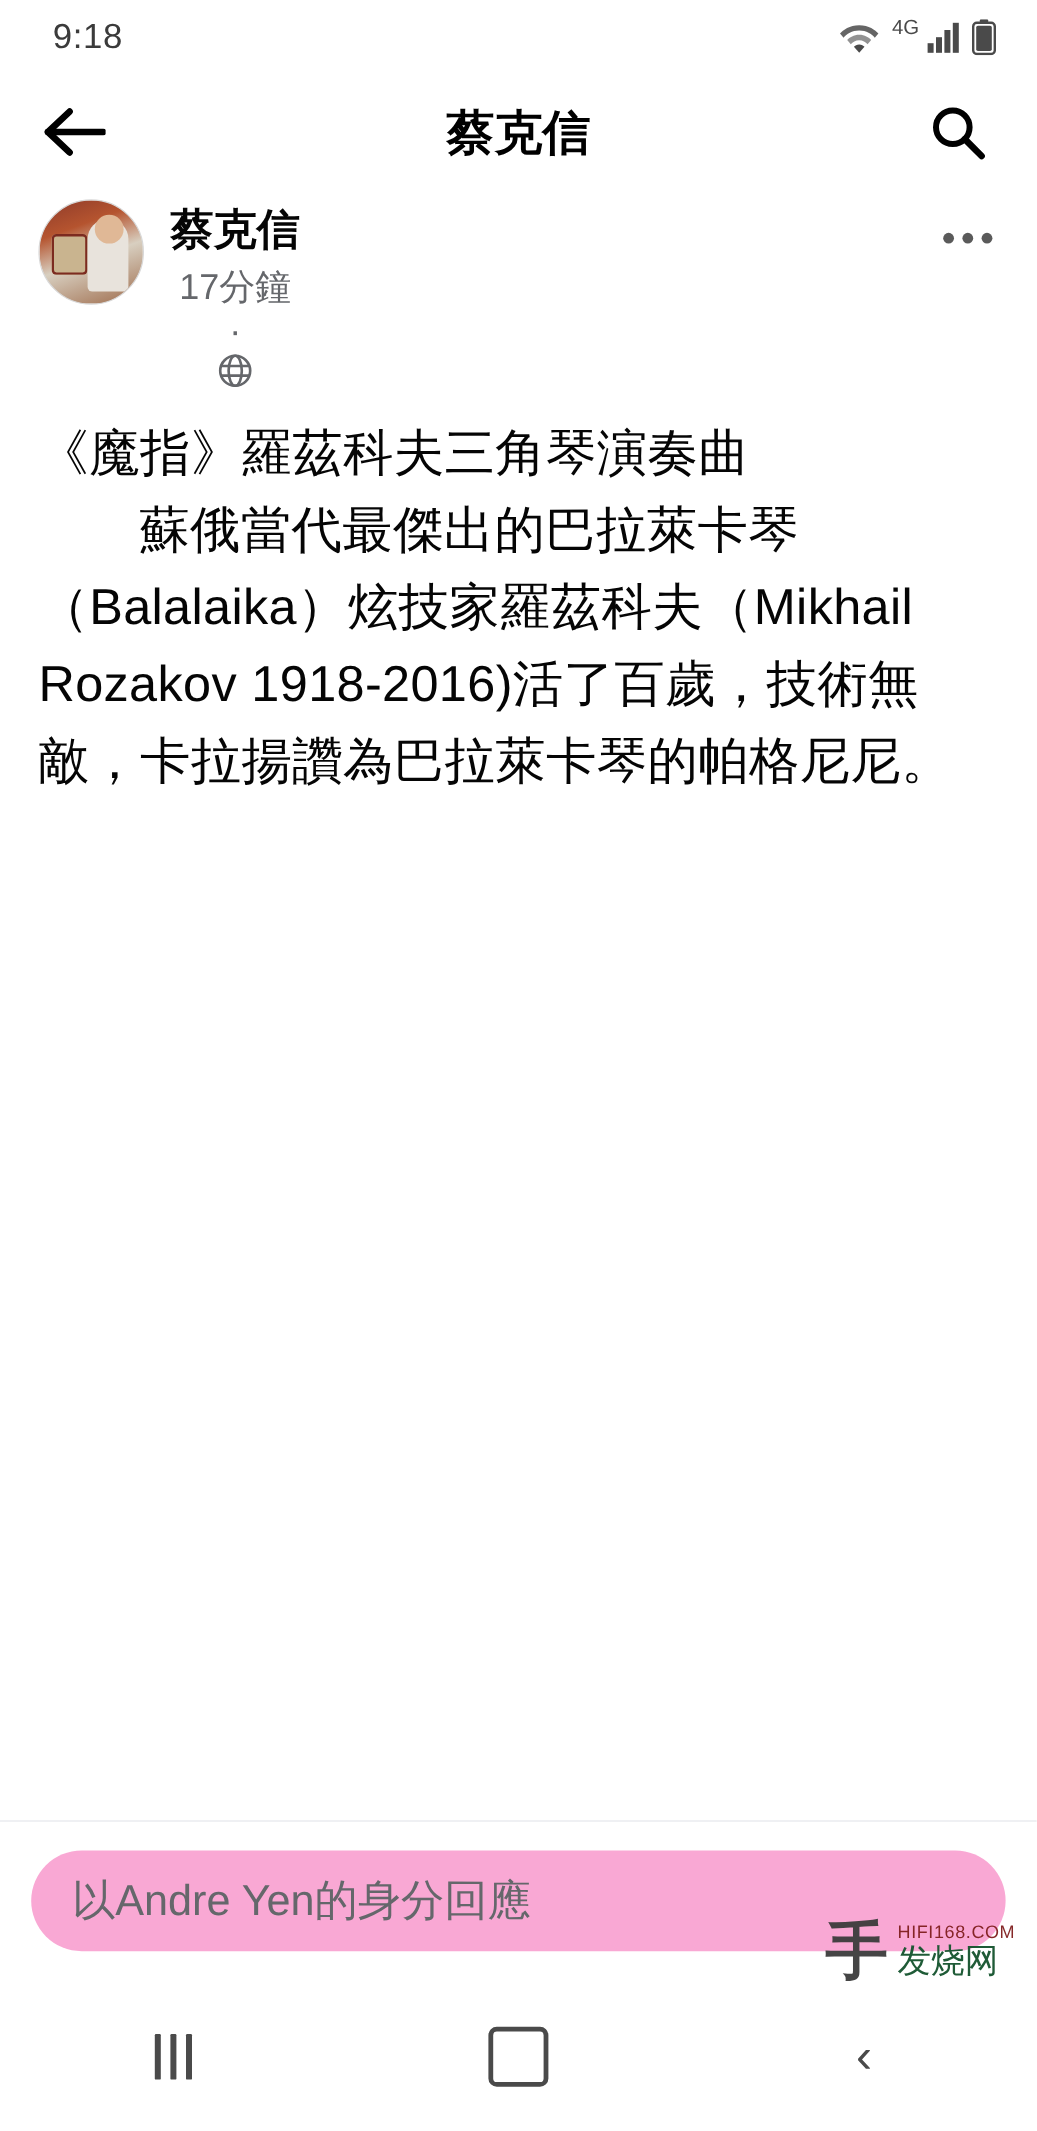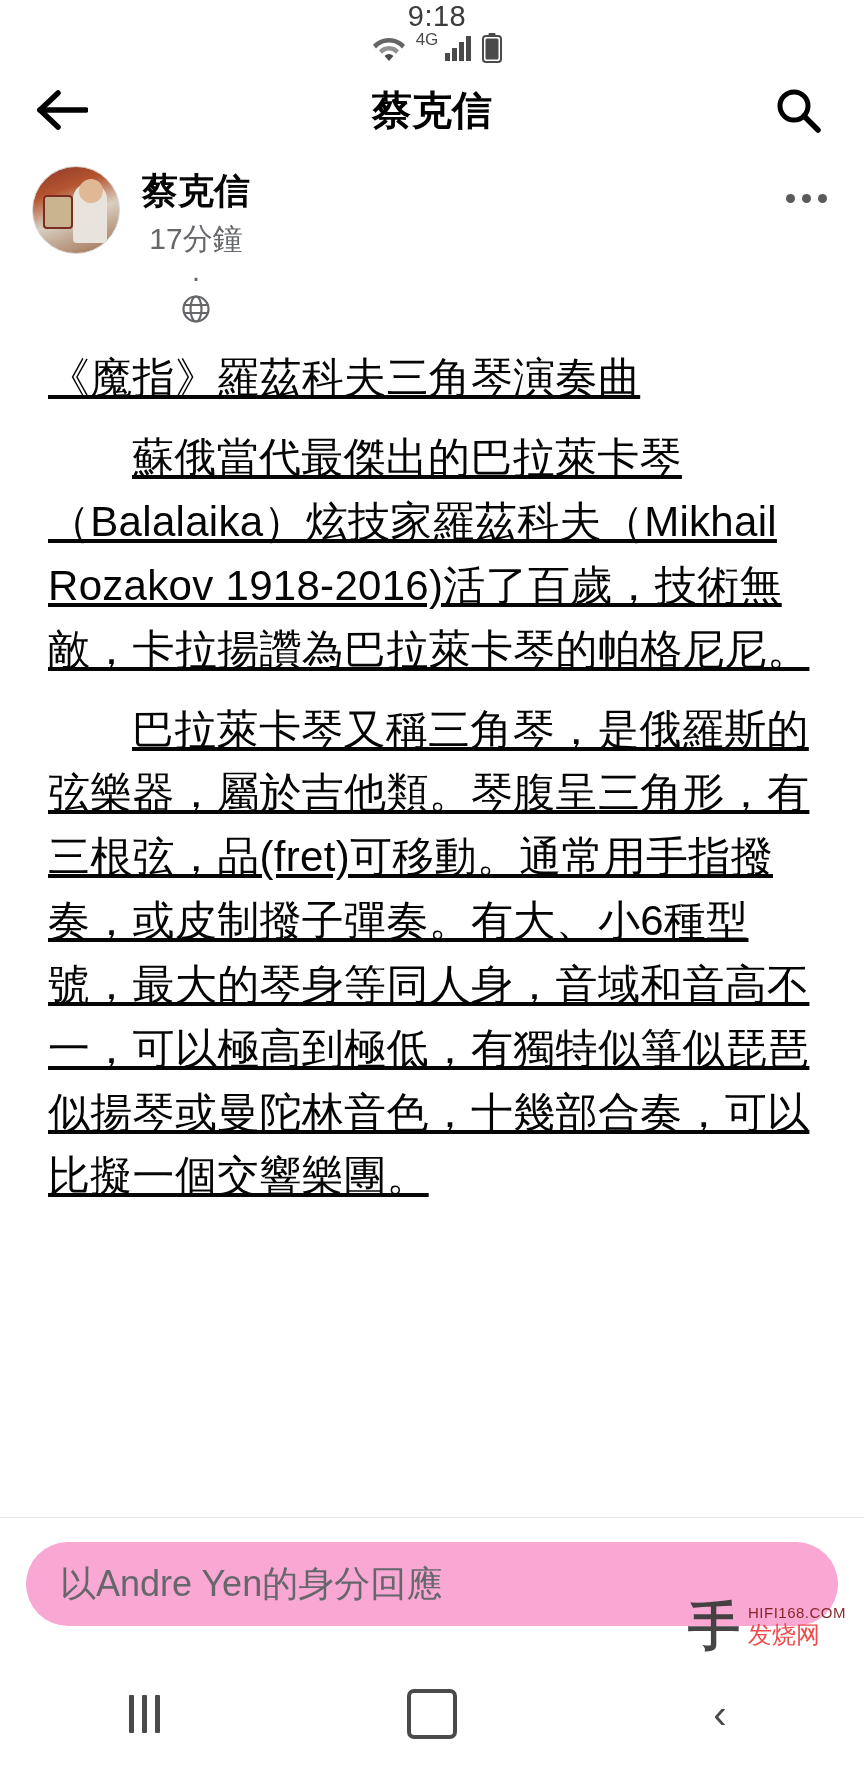--- a/index.html
+++ b/index.html
@@ -17,21 +17,20 @@
   }
 
   
   .status-bar {
     height: 62px;
     display: flex;
     align-items: center;
     justify-content: space-between;
     padding: 0 34px 0 44px;
     box-sizing: border-box;
-    flex-direction: column;
   }
   .status-clock {
     font-size: 29px;
     color: #3b3b3b;
     letter-spacing: 0.5px;
   }
   .status-icons {
     display: flex;
     align-items: center;
     gap: 10px;
@@ -181,22 +180,21 @@
   .post-body {
     margin-top: 22px;
     padding: 0 10px;
     font-size: 42px;
     line-height: 1.52;
     color: #050505;
     letter-spacing: 0.3px;
     word-break: break-word;
   }
   .post-body p {
-    margin: 16px;
-    text-decoration: underline;
+    margin: 0;
   }
   .indent {
     text-indent: 2em;
   }
 
   
   .composer-wrap {
     position: absolute;
     left: 0;
     right: 0;
@@ -284,22 +282,22 @@
     display: flex;
     flex-direction: column;
     line-height: 1.1;
   }
   .wm-top {
     font-size: 15px;
     color: #7f1d1d;
     letter-spacing: 0.5px;
   }
   .wm-bottom {
-    font-size: 24px;
-    color: #ef4444;
+    font-size: 28px;
+    color: #14532d;
   }
 </style>
 </head>
 <body>
 
 <div class="status-bar">
   <div class="status-clock">9:18</div>
   <div class="status-icons">
     <span class="glyph wifi-icon">
       <svg width="34" height="28" viewBox="0 0 34 28">
@@ -366,21 +364,20 @@
     <div class="more-button">
       <i></i>
         <i></i>
         <i></i>
     </div>
   </div>
 
   <div class="post-body">
     <p>《魔指》羅茲科夫三角琴演奏曲</p>
     <p class="indent">蘇俄當代最傑出的巴拉萊卡琴（Balalaika）炫技家羅茲科夫（Mikhail Rozakov 1918-2016)活了百歲，技術無敵，卡拉揚讚為巴拉萊卡琴的帕格尼尼。</p>
-    <p class="indent">巴拉萊卡琴又稱三角琴，是俄羅斯的弦樂器，屬於吉他類。琴腹呈三角形，有三根弦，品(fret)可移動。通常用手指撥奏，或皮制撥子彈奏。有大、小6種型號，最大的琴身等同人身，音域和音高不一，可以極高到極低，有獨特似箏似琵琶似揚琴或曼陀林音色，十幾部合奏，可以比擬一個交響樂團。</p>
   </div>
 
 </div>
 
 <div class="composer-wrap">
   <div class="composer">
     <span class="composer-placeholder">以Andre Yen的身分回應</span>
   </div>
 </div>
 

